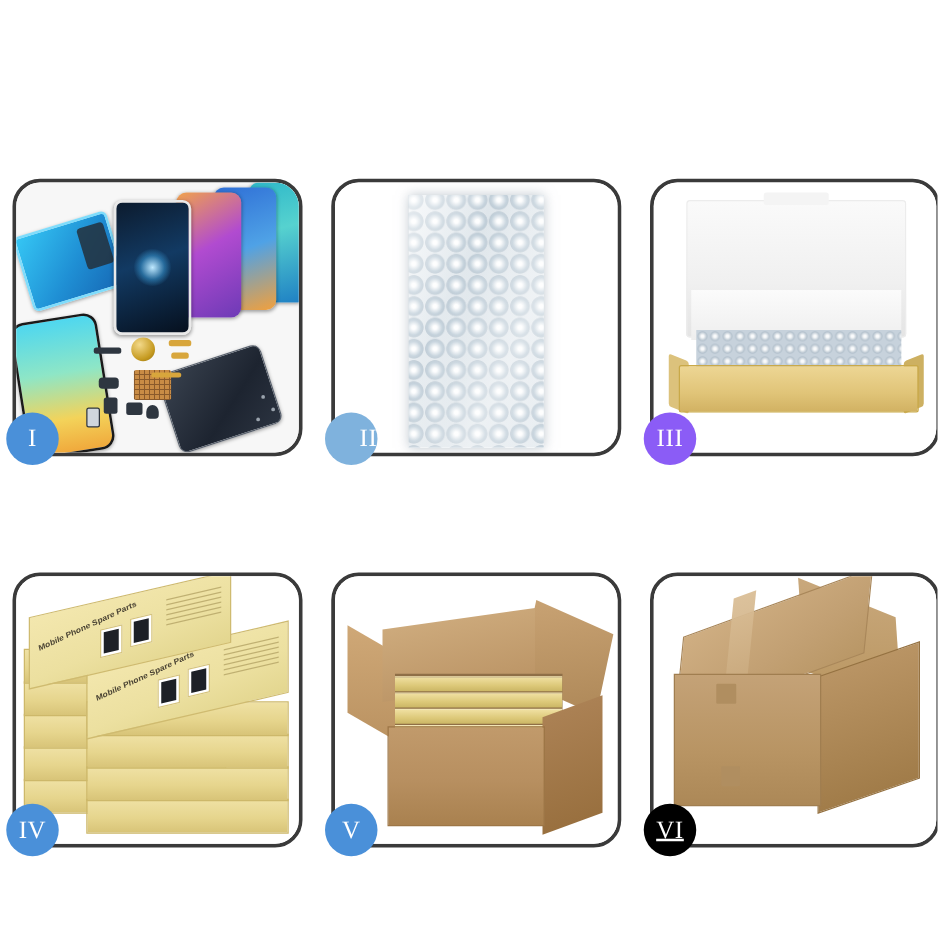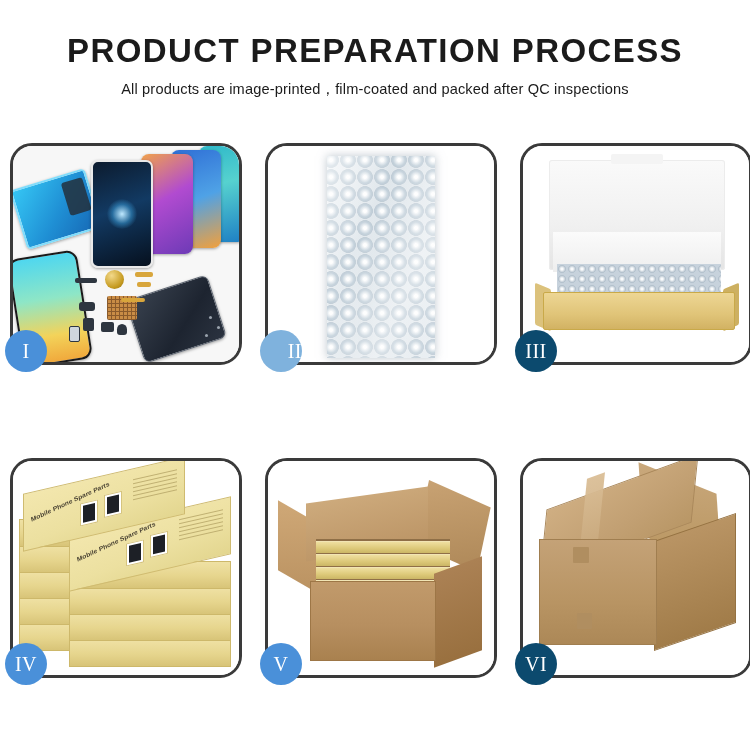--- a/index.html
+++ b/index.html
@@ -263,24 +263,20 @@
     background:linear-gradient(180deg,rgba(218,190,150,.95),rgba(200,168,124,.9));
     transform:skewY(-20deg) skewX(-6deg);
   }
   .b-tab{position:absolute;background:#b08e60;border-radius:1px;}
 </style>
 </head>
 <body>
 
 <div class="page">
 
-  <div class="header">
-    <div class="title">PRODUCT PREPARATION PROCESS</div>
-    <div class="subtitle">All products are image-printed，film-coated and packed after QC inspections</div>
-  </div>
 
   <div class="grid">
 
     <div class="panel">
       <div class="panel-inner p1">
         <div class="scr s-cyanflex"></div>
         <div class="scr s-teal"></div>
         <div class="scr s-blue2"></div>
         <div class="scr s-purple"></div>
         <div class="scr s-black"></div>
@@ -319,21 +315,21 @@
 
     <div class="panel">
       <div class="panel-inner p3">
         <div class="m-lid"></div>
         <div class="m-foam"></div>
         <div class="m-bubbles"></div>
         <div class="m-sideL"></div>
         <div class="m-sideR"></div>
         <div class="m-front"></div>
       </div>
-      <div class="badge" style="background:#0c4a6e;">
+      <div class="badge" style="background:#8b5cf6;">
         <span>III</span>
       </div>
     </div>
 
     <div class="panel">
       <div class="panel-inner p4">
         <div class="stack">
 
           <div class="ybox" style="left:2px;top:150px;"></div>
           <div class="ybox" style="left:2px;top:124px;"></div>
@@ -411,19 +407,19 @@
     <div class="panel">
       <div class="panel-inner p6">
         <div class="b-top2"></div>
         <div class="b-top"></div>
         <div class="b-tape"></div>
         <div class="b-side"></div>
         <div class="b-front"></div>
         <div class="b-tab" style="left:50px;top:86px;width:16px;height:16px;"></div>
         <div class="b-tab" style="left:54px;top:152px;width:15px;height:16px;"></div>
       </div>
-      <div class="badge" style="background:#0c4a6e;">
+      <div class="badge" style="background:#000000;text-decoration:underline;">
         <span>VI</span>
       </div>
     </div>
 
   </div>
 </div>
 
 </body></html>

